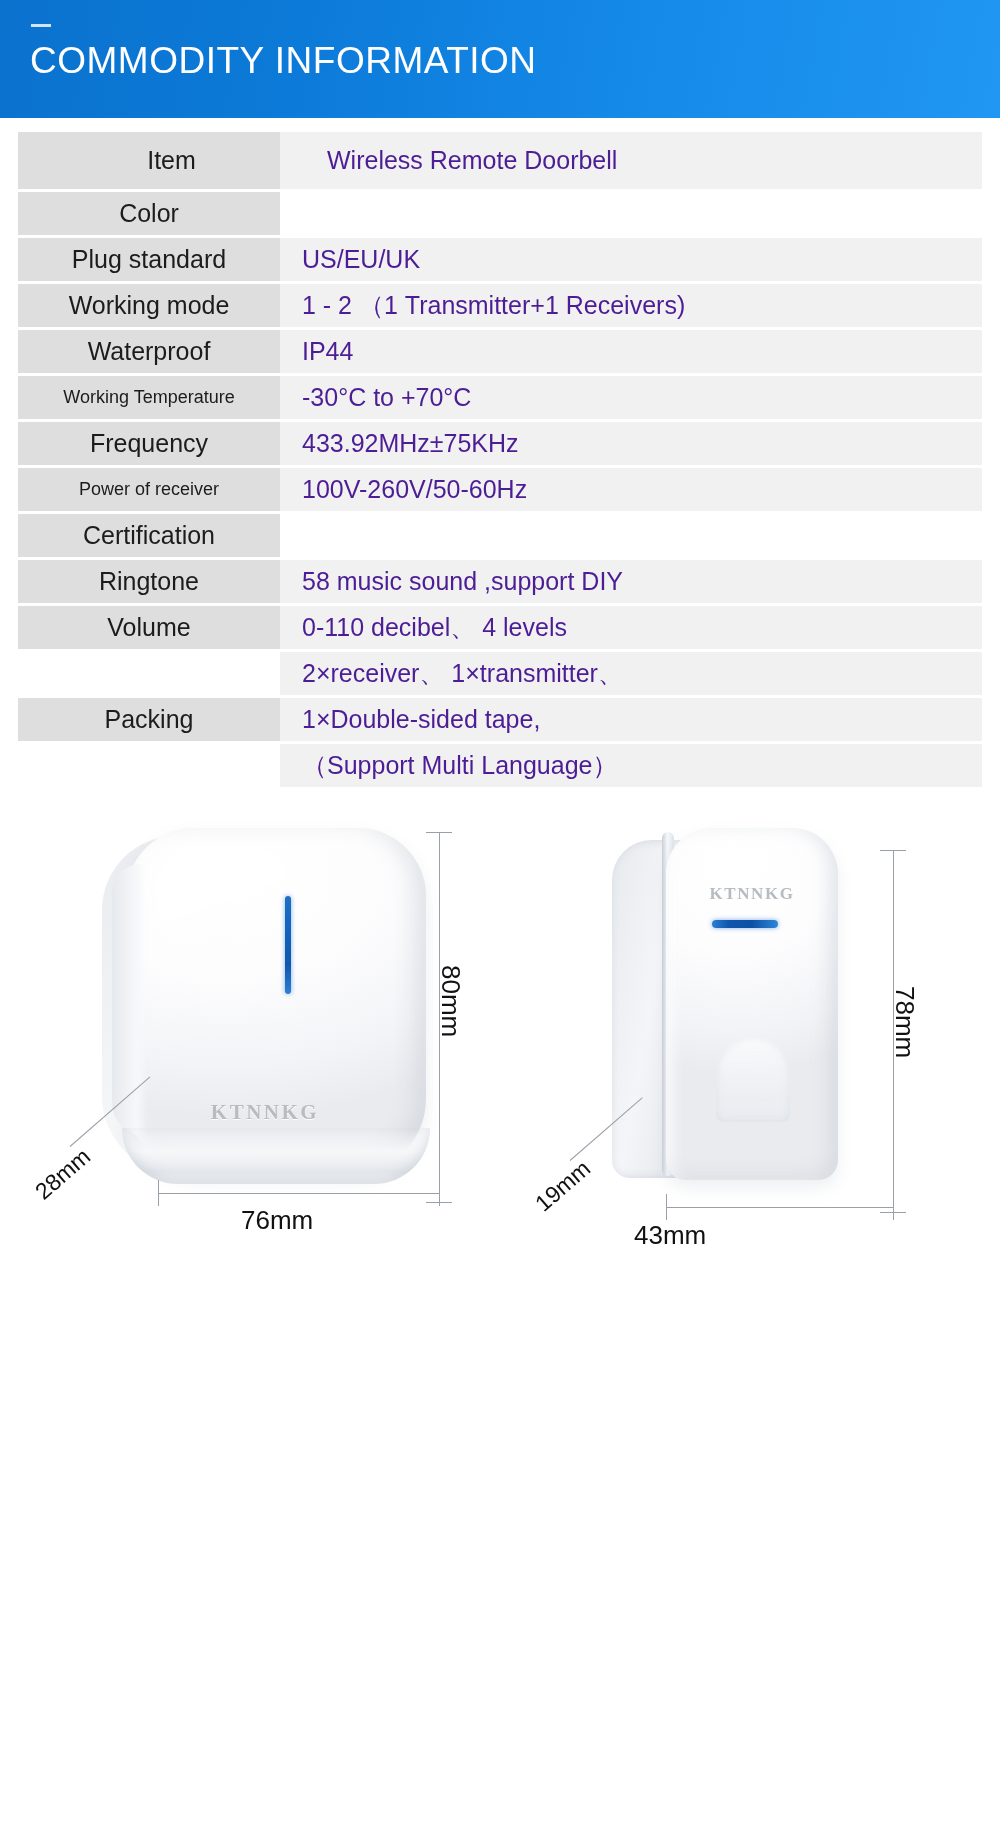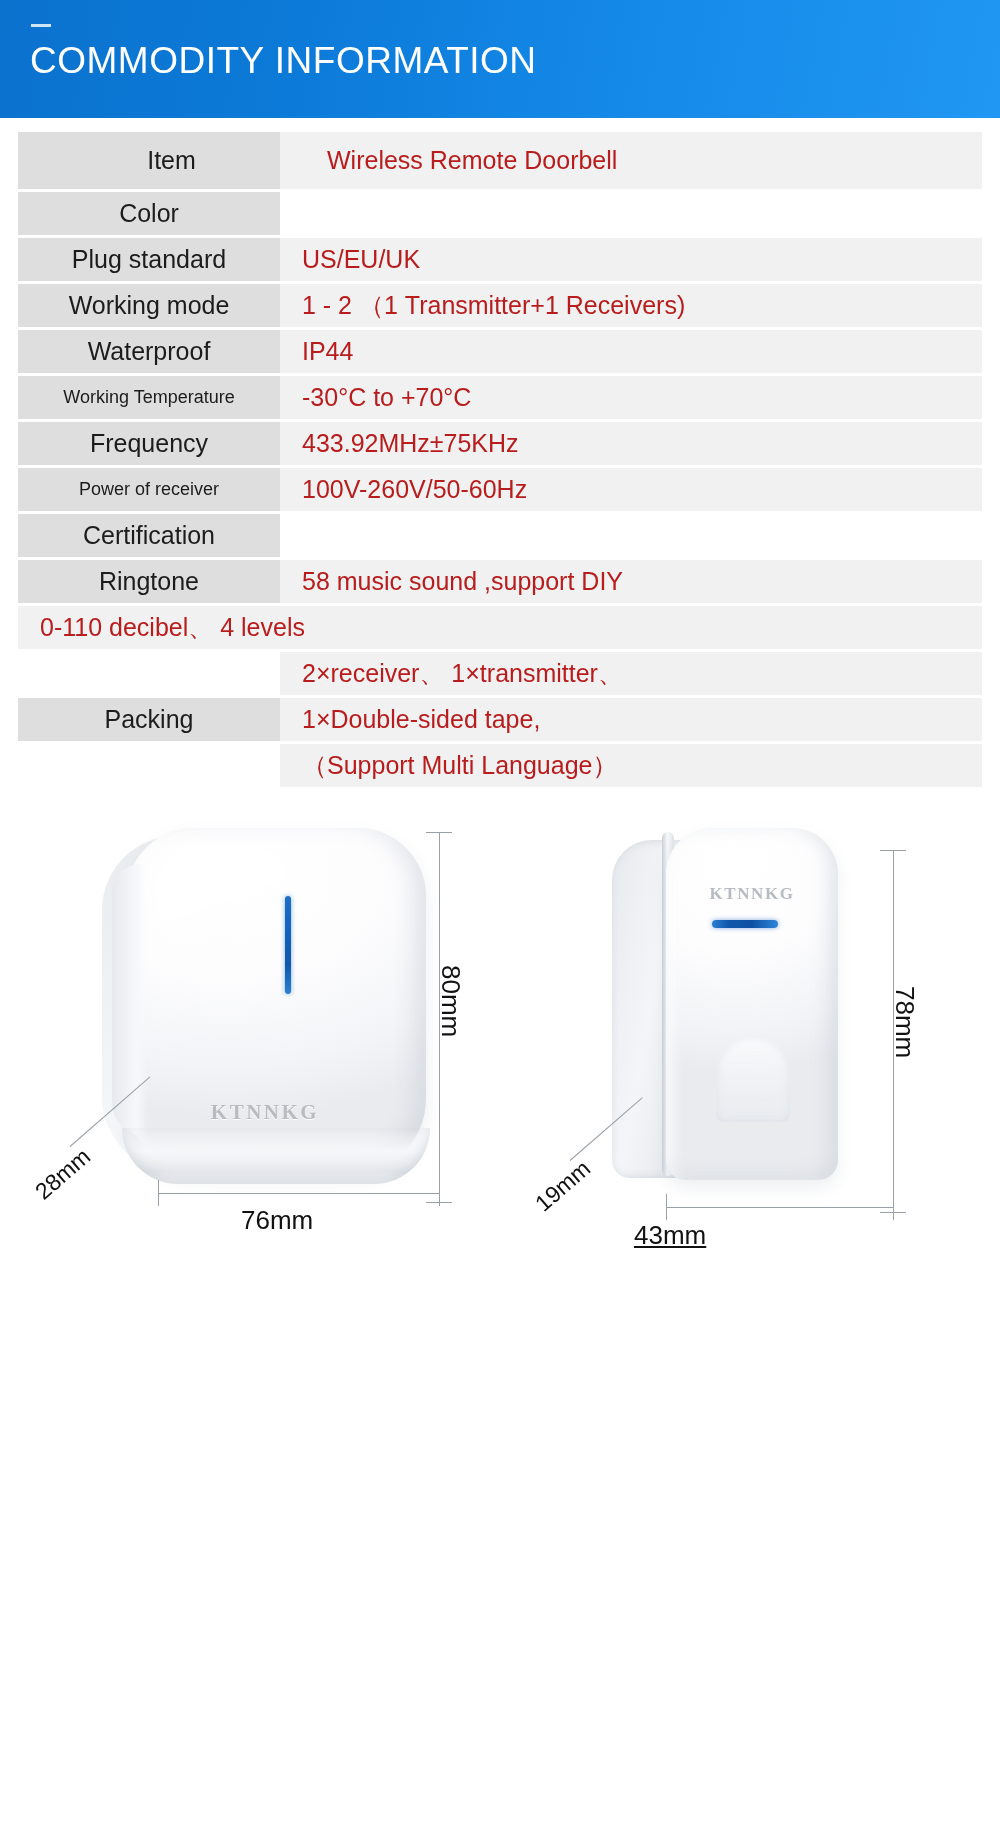--- a/index.html
+++ b/index.html
@@ -81,21 +81,21 @@
     white-space: nowrap;
   }
   .spec-key.blank { background: #ffffff; }
   .spec-key.small { font-size: 18px; }
   .spec-key.xsmall { font-size: 17px; }
   .spec-val {
     flex: 1;
     background: #f1f1f1;
     display: flex;
     align-items: center;
-    color: #b91c1c;
+    color: #4c1d95;
     font-size: 25px;
     padding: 0 0 0 22px;
     white-space: nowrap;
   }
   .r-tall .spec-key, .r-tall .spec-val { height: 57px; padding-left: 47px; }
   .r-std .spec-key, .r-std .spec-val { height: 43px; }
 
   
   .products {
     position: relative;
@@ -365,20 +365,21 @@
     <div class="spec-row r-std">
       <div class="spec-key">Certification</div>
     </div>
 
     <div class="spec-row r-std">
       <div class="spec-key">Ringtone</div>
       <div class="spec-val">58 music sound ,support DIY</div>
     </div>
 
     <div class="spec-row r-std">
+      <div class="spec-key">Volume</div>
       <div class="spec-val">0-110 decibel、 4 levels</div>
     </div>
 
     <div class="spec-row r-std">
       <div class="spec-key blank"></div>
       <div class="spec-val">2×receiver、 1×transmitter、</div>
     </div>
 
     <div class="spec-row r-std">
       <div class="spec-key">Packing</div>
@@ -427,20 +428,20 @@
     </div>
 
     <div class="dim-cap-h" style="left:880px; top:60px;"></div>
     <div class="dim-line-v" style="left:893px; top:60px; height:362px;"></div>
     <div class="dim-cap-h" style="left:880px; top:422px;"></div>
     <div class="dim-label vert" style="left:920px; top:196px;">78mm</div>
 
     <div class="dim-cap-v" style="left:666px; top:404px;"></div>
     <div class="dim-line-h" style="left:666px; top:417px; width:227px;"></div>
     <div class="dim-cap-v" style="left:893px; top:404px;"></div>
-    <div class="dim-label" style="left:634px; top:430px;text-decoration:underline;">43mm</div>
+    <div class="dim-label" style="left:634px; top:430px;">43mm</div>
 
     <div class="dim-line-diag" style="left:570px; top:370px; width:96px; transform: rotate(-41deg);"></div>
     <div class="dim-label diag" style="left:530px; top:407px;">19mm</div>
 
   </div>
 
 </div>
 
 </body></html>

